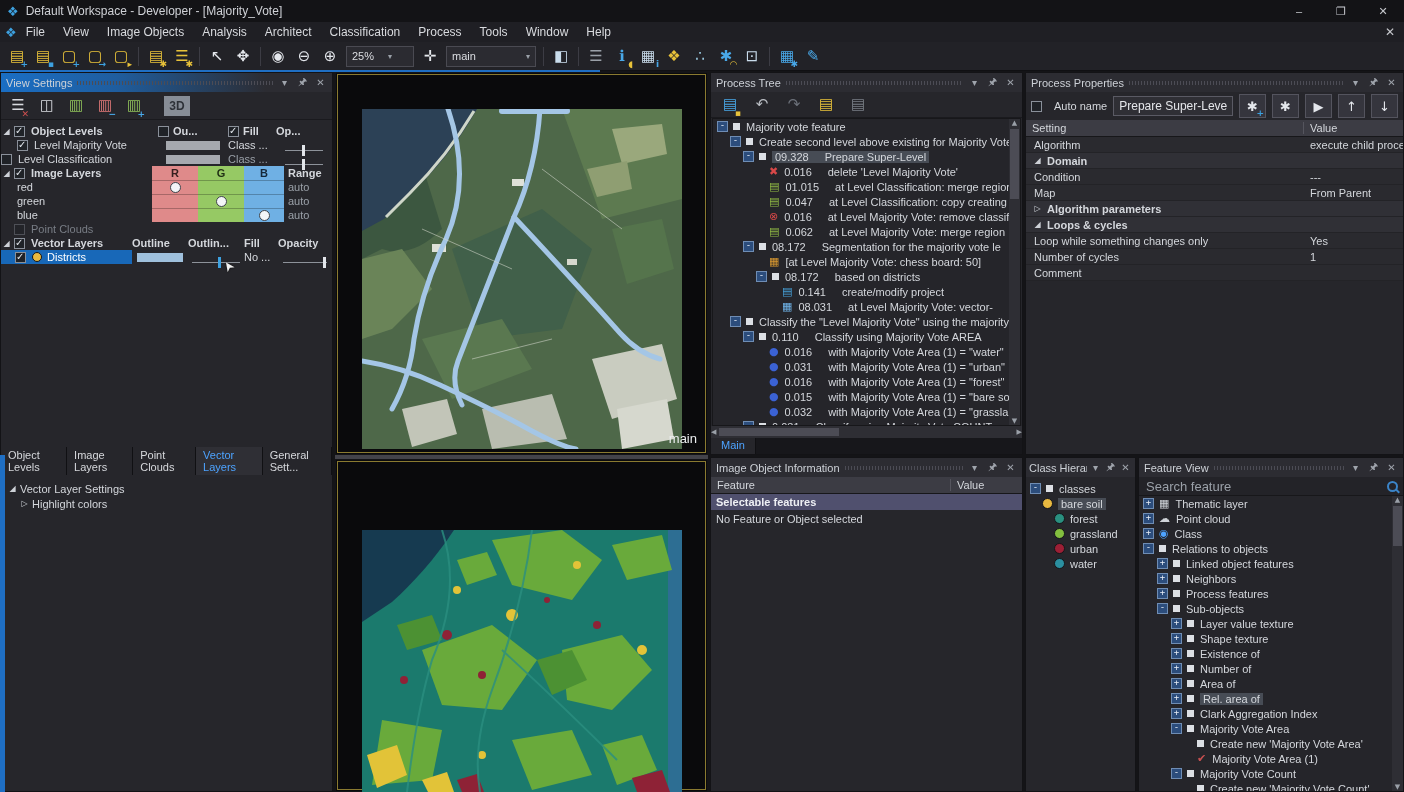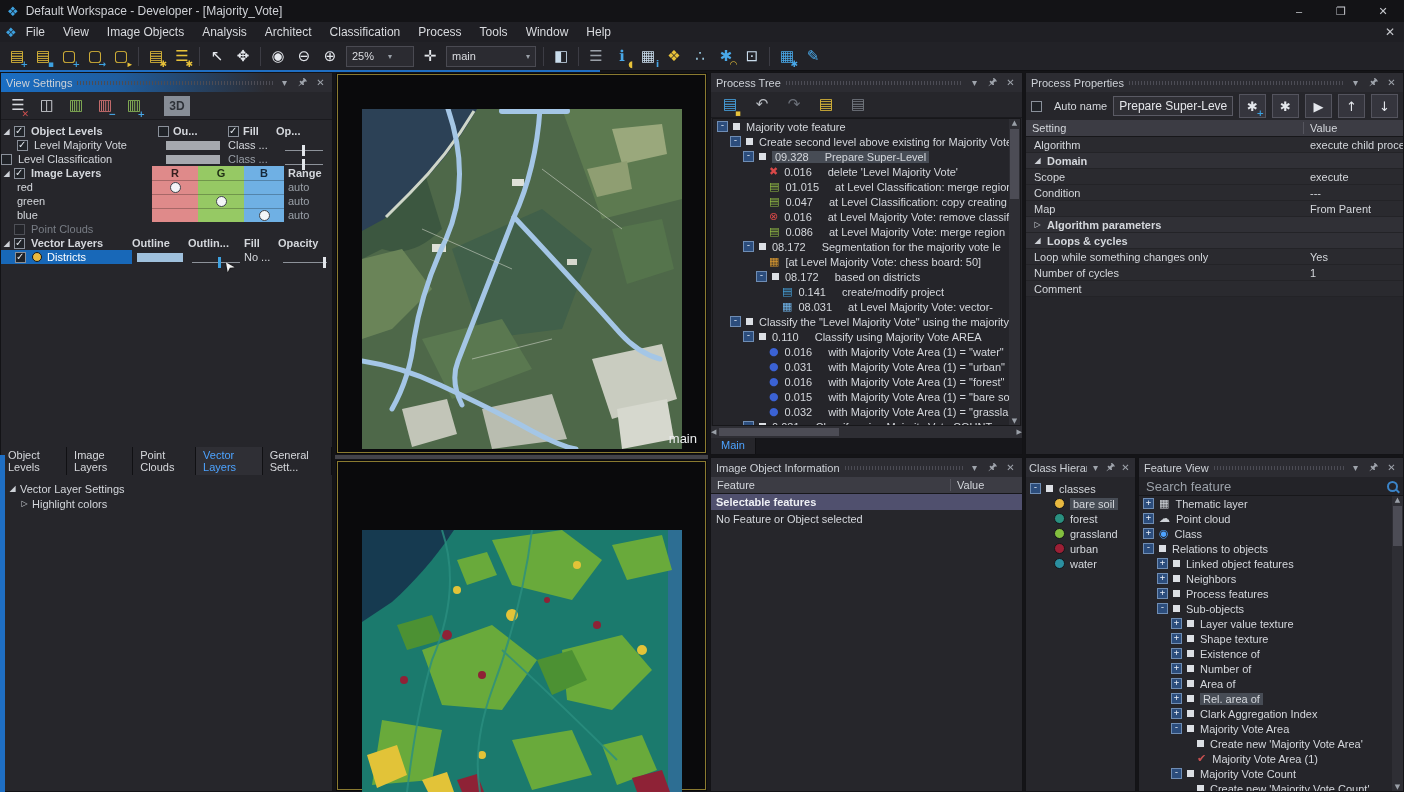--- a/index.html
+++ b/index.html
@@ -730,21 +730,21 @@
           <span style="display:flex;gap:8px">
             <span class="num">0.016</span>
             <span>at  Level Majority Vote: remove classifi</span>
           </span>
         </div>
 
         <div class="trow" style="padding-left: 56px;">
 
           <span class="gi sym" style="color: rgb(143, 184, 68);">▤</span>
           <span style="display:flex;gap:8px">
-            <span class="num">0.086</span>
+            <span class="num">0.062</span>
             <span>at  Level Majority Vote: merge region</span>
           </span>
         </div>
 
         <div class="trow" style="padding-left: 30px;">
           <span class="exp sym">-</span>
           <span class="blt"></span>
 
           <span style="display:flex;gap:8px">
             <span class="num">08.172</span>
@@ -935,26 +935,20 @@
       </div>
 
       <div class="prow grp">
         <span class="s">
           <span class="tri sym">◢</span>
           <span style="margin-left:2px">Domain</span>
         </span>
 
       </div>
 
-      <div class="prow">
-        <span class="s">
-          <span style="margin-left:2px" class="indent">Scope</span>
-        </span>
-        <span class="v">execute</span>
-      </div>
 
       <div class="prow">
         <span class="s">
           <span style="margin-left:2px" class="indent">Condition</span>
         </span>
         <span class="v">---</span>
       </div>
 
       <div class="prow">
         <span class="s">
@@ -1025,21 +1019,21 @@
     <span class="hbtn sym">🖈</span>
     <span class="hbtn sym">✕</span>
   </div>
   <div class="trow" style="padding-left:4px;margin-top:4px">
     <span class="exp sym">-</span>
     <span class="blt"></span>
     <span>classes</span>
   </div>
   <div style="display:block">
 
-      <div class="trow" style="padding-left:28px">
+      <div class="trow" style="padding-left:16px">
         <span class="cdot" style="background: rgb(233, 185, 64);"></span>
         <span class="selrow">bare soil</span>
       </div>
 
       <div class="trow" style="padding-left:28px">
         <span class="cdot" style="background: rgb(42, 144, 128);"></span>
         <span>forest</span>
       </div>
 
       <div class="trow" style="padding-left:28px">

